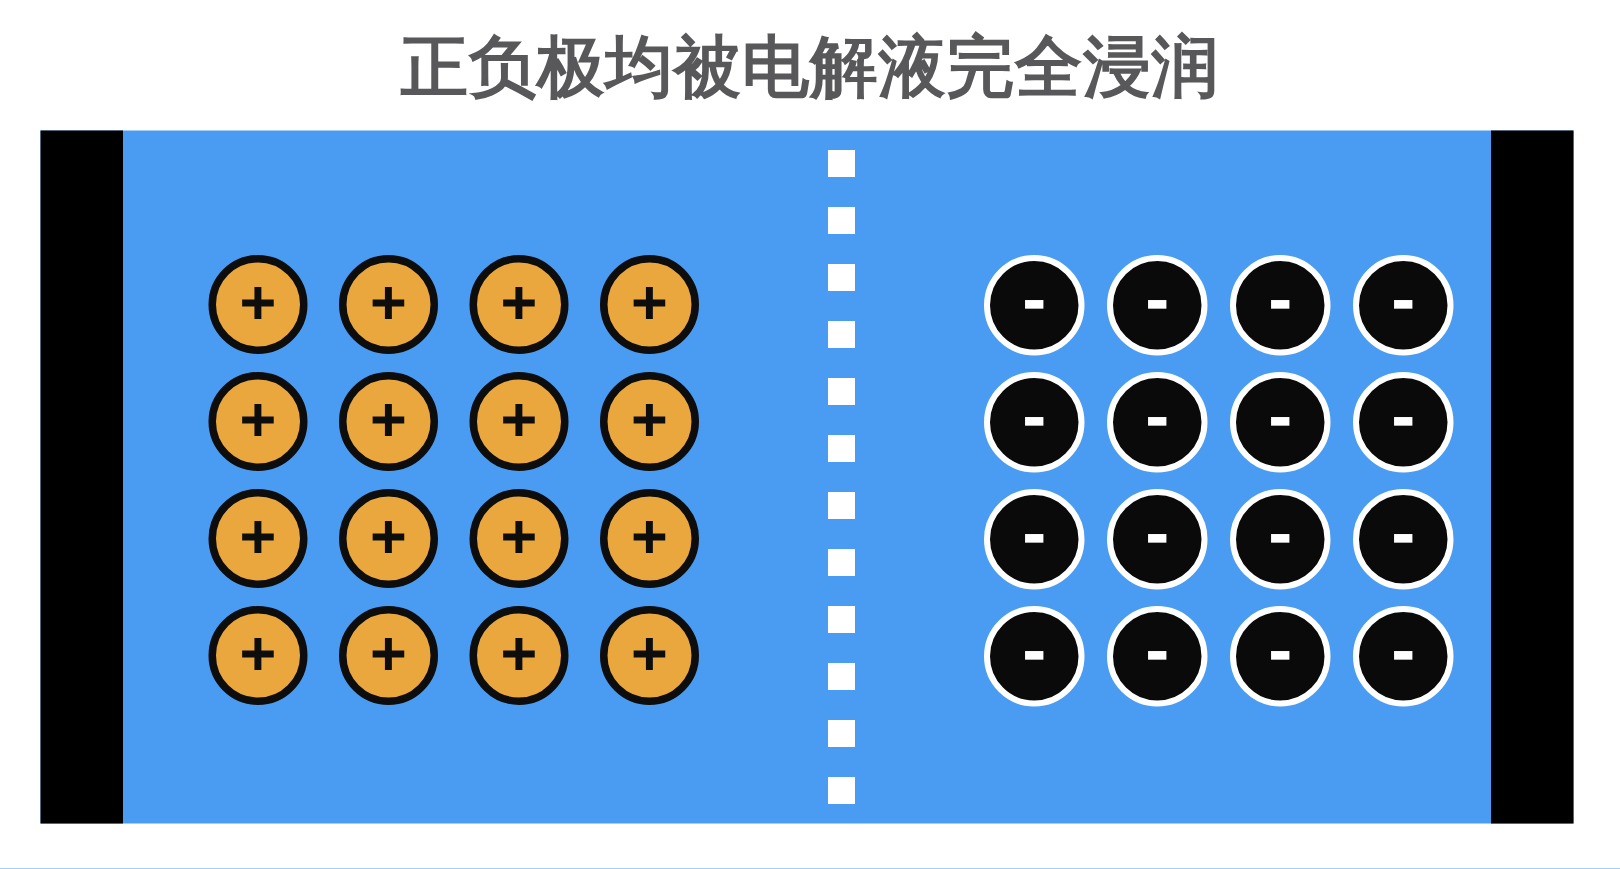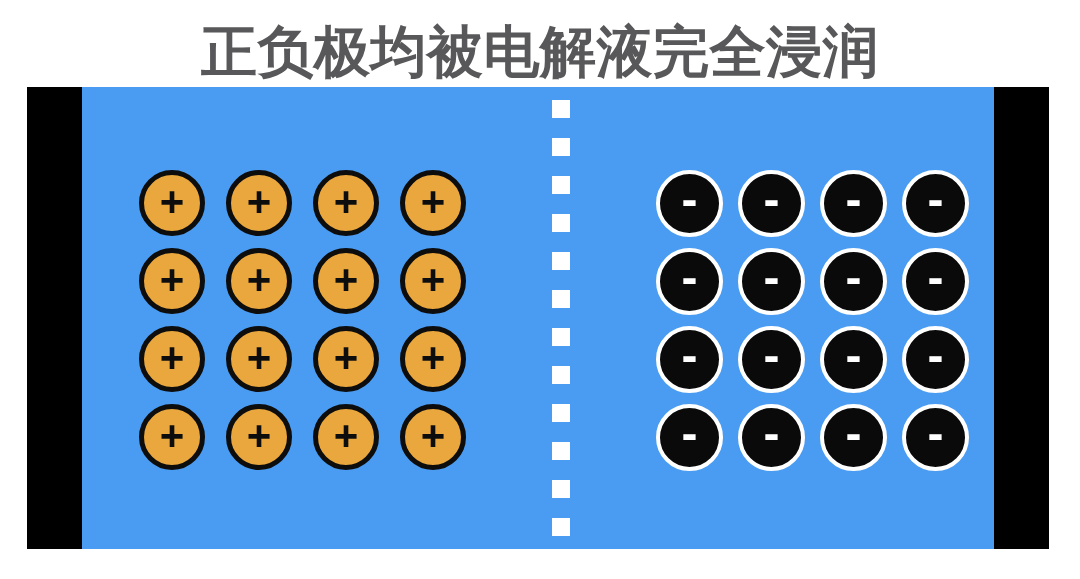--- a/index.html
+++ b/index.html
@@ -23,21 +23,21 @@
     font-family: "Liberation Sans", "DejaVu Sans", sans-serif;
     position: relative;
     overflow: hidden;
   }
   .title {
     position: absolute;
     top: 15px;
     left: 0;
     width: 1080px;
     text-align: center;
-    font-size: 56px;
+    font-size: 45px;
     font-weight: 600;
     letter-spacing: 0.5px;
     color: var(--title-text);
     white-space: nowrap;
   }
   .cell {
     position: absolute;
     left: 27px;
     top: 87px;
     width: 1022px;

